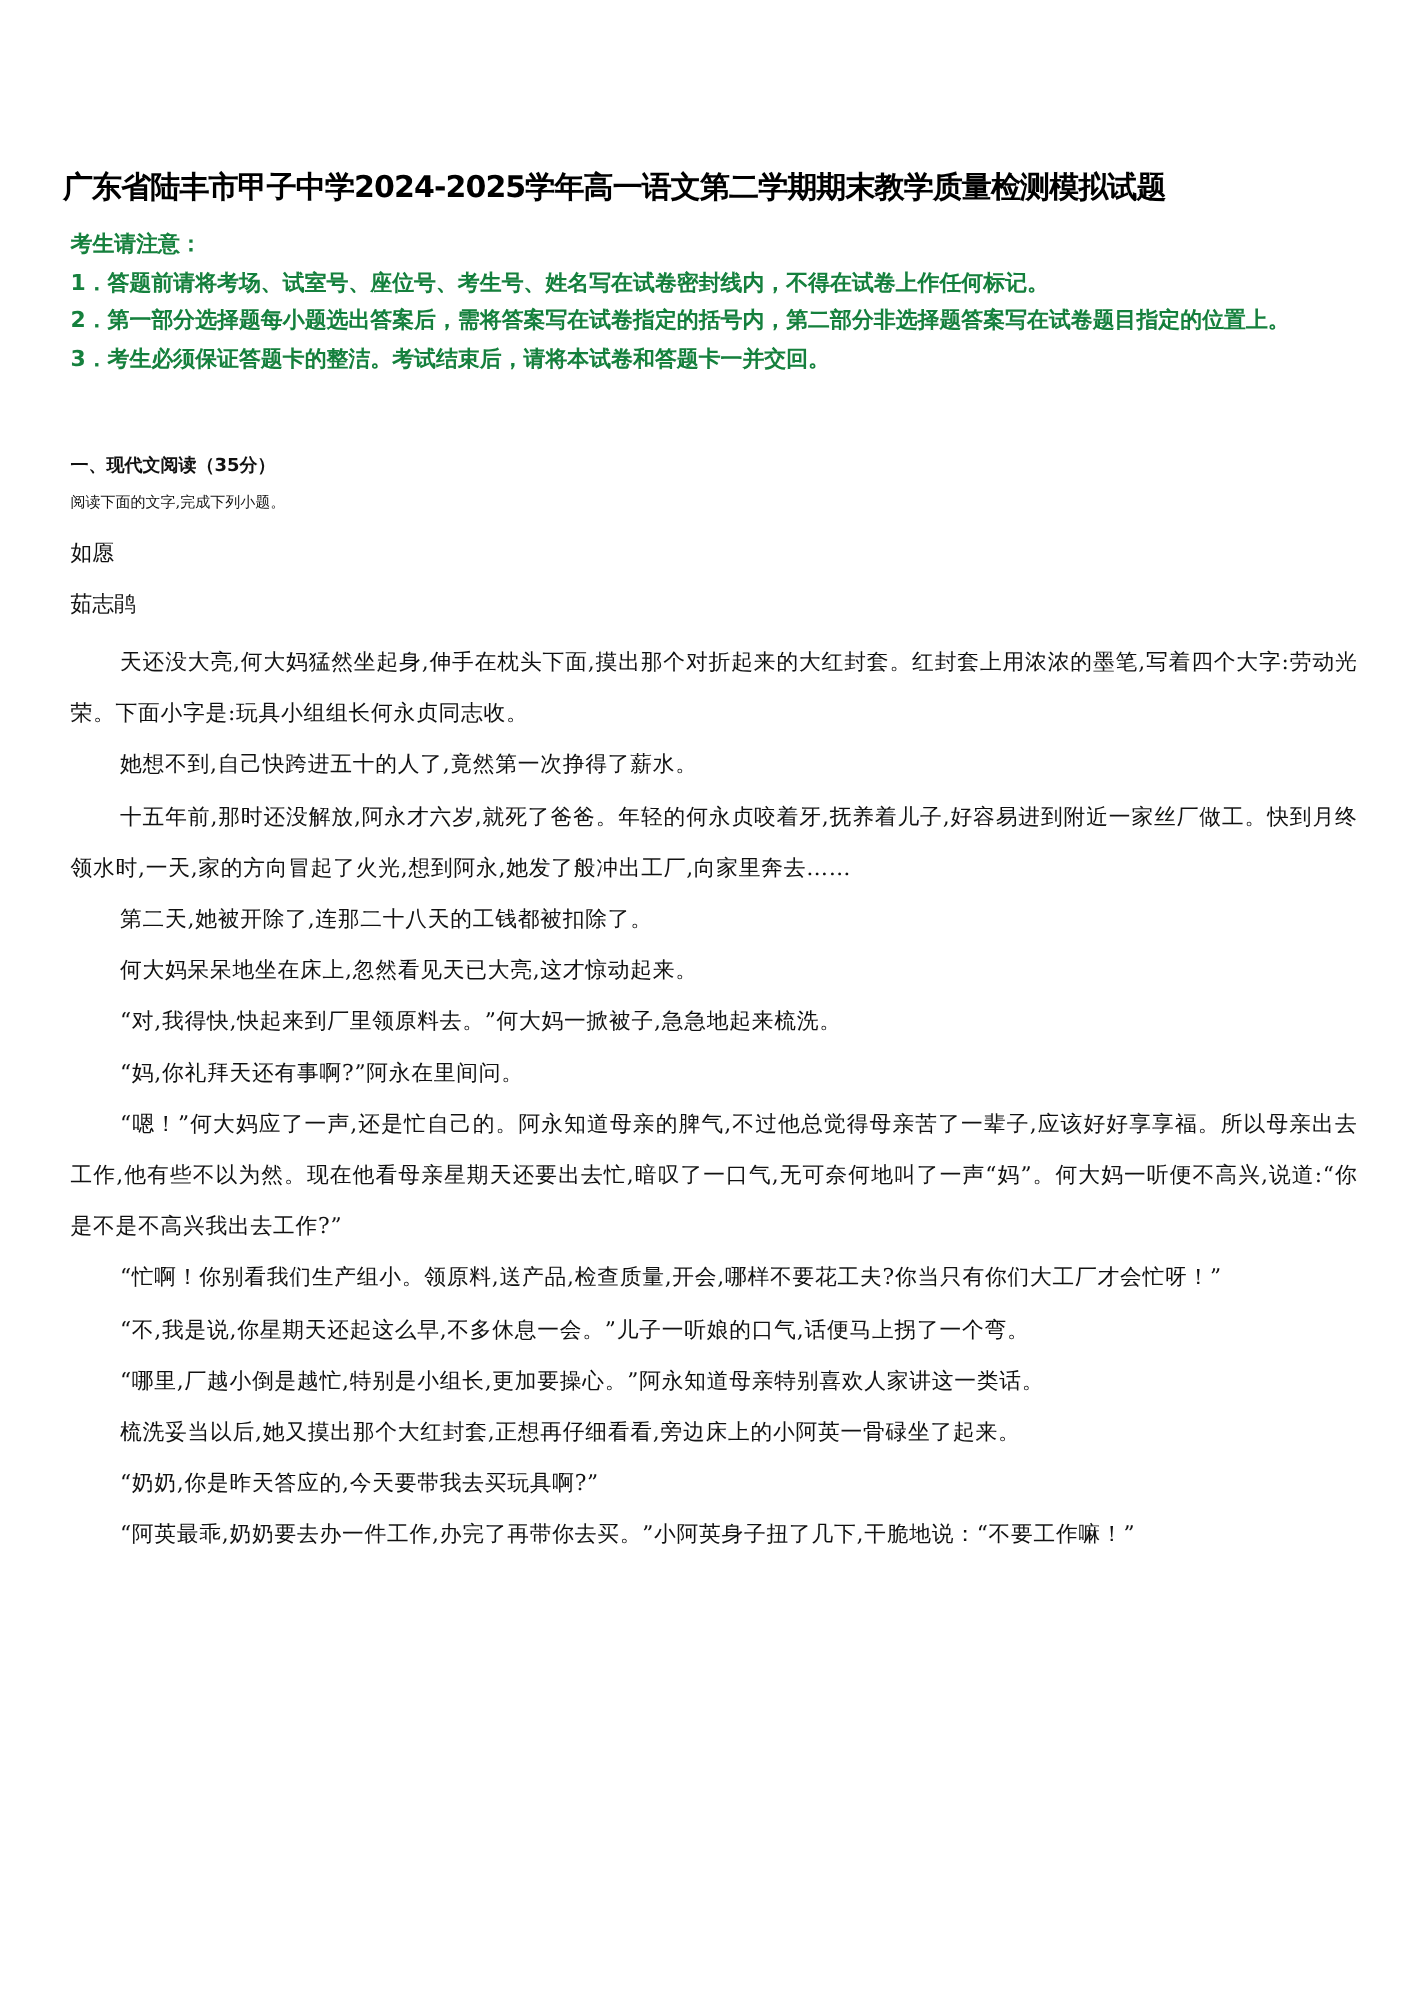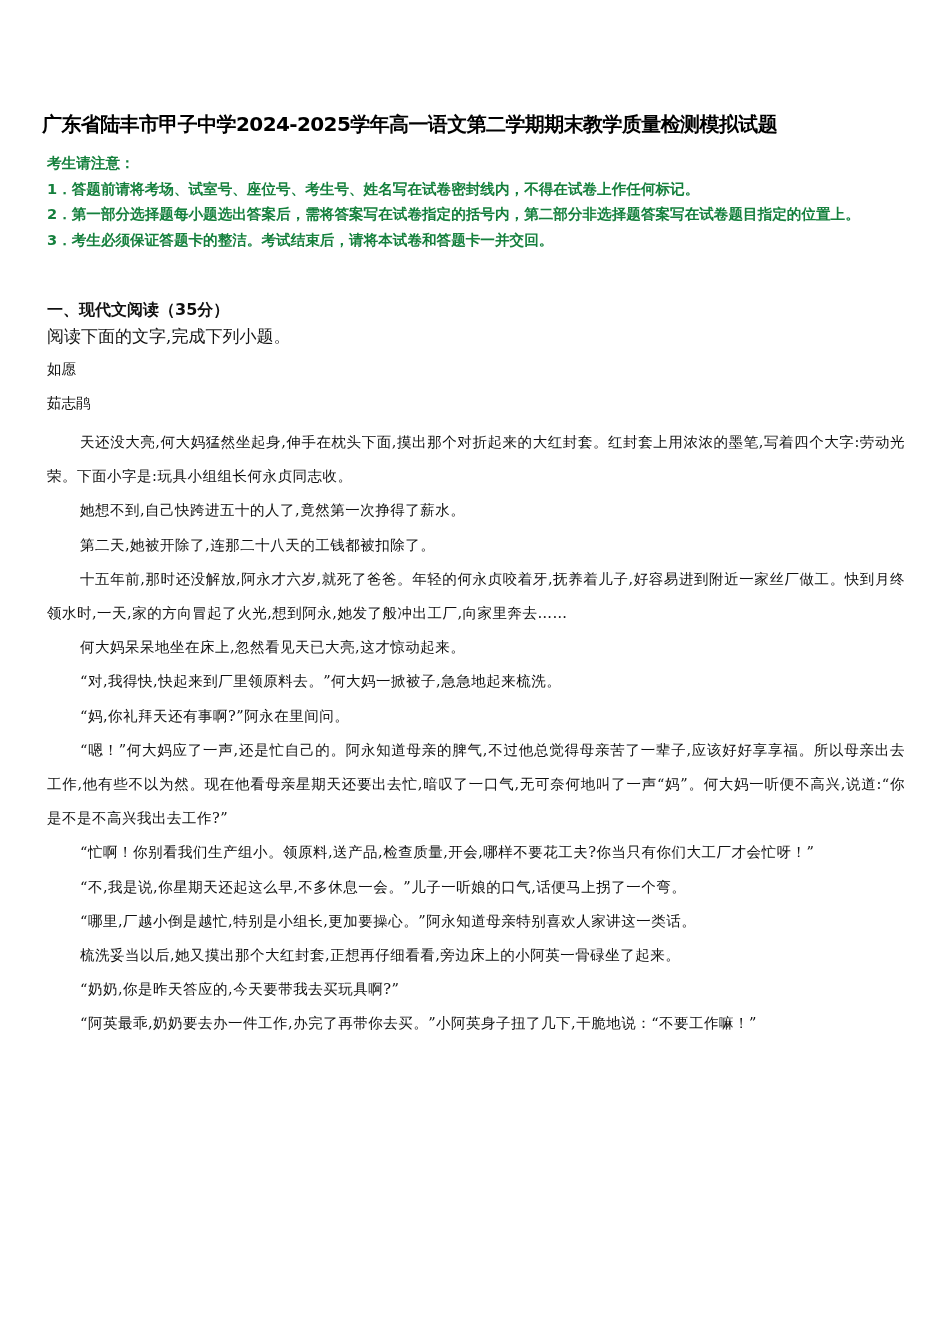--- a/index.html
+++ b/index.html
@@ -44,29 +44,29 @@
       line-height: 25.5px;
       color: #15803d;
     }
     .notice p { margin: 0; }
     .section-heading {
       position: absolute;
       left: 0;
       top: 299px;
       font-family: "DejaVu Sans", "Liberation Sans", sans-serif;
       font-weight: bold;
-      font-size: 16px;
+      font-size: 12px;
       line-height: 22px;
     }
     .intro {
       position: absolute;
       left: 0;
       top: 325px;
       font-family: "DejaVu Serif", "Liberation Serif", serif;
-      font-size: 17px;
+      font-size: 10px;
       line-height: 22px;
     }
     .story-title {
       position: absolute;
       left: 0;
       top: 358px;
       font-family: "DejaVu Serif", "Liberation Serif", serif;
       font-size: 14.5px;
       line-height: 22px;
     }
@@ -109,22 +109,22 @@
   </div>
 
   <div class="section-heading">一、现代文阅读（35分）</div>
   <div class="intro">阅读下面的文字,完成下列小题。</div>
   <div class="story-title">如愿</div>
   <div class="story-author">茹志鹃</div>
 
   <div class="body-text">
     <p>天还没大亮,何大妈猛然坐起身,伸手在枕头下面,摸出那个对折起来的大红封套。红封套上用浓浓的墨笔,写着四个大字:劳动光荣。下面小字是:玩具小组组长何永贞同志收。</p>
     <p>她想不到,自己快跨进五十的人了,竟然第一次挣得了薪水。</p>
+    <p>十五年前,那时还没解放,阿永才六岁,就死了爸爸。年轻的何永贞咬着牙,抚养着儿子,好容易进到附近一家丝厂做工。快到月终领水时,一天,家的方向冒起了火光,想到阿永,她发了般冲出工厂,向家里奔去……</p>
     <p>第二天,她被开除了,连那二十八天的工钱都被扣除了。</p>
-    <p>十五年前,那时还没解放,阿永才六岁,就死了爸爸。年轻的何永贞咬着牙,抚养着儿子,好容易进到附近一家丝厂做工。快到月终领水时,一天,家的方向冒起了火光,想到阿永,她发了般冲出工厂,向家里奔去……</p>
     <p>何大妈呆呆地坐在床上,忽然看见天已大亮,这才惊动起来。</p>
     <p>“对,我得快,快起来到厂里领原料去。”何大妈一掀被子,急急地起来梳洗。</p>
     <p>“妈,你礼拜天还有事啊?”阿永在里间问。</p>
     <p>“嗯！”何大妈应了一声,还是忙自己的。阿永知道母亲的脾气,不过他总觉得母亲苦了一辈子,应该好好享享福。所以母亲出去工作,他有些不以为然。现在他看母亲星期天还要出去忙,暗叹了一口气,无可奈何地叫了一声“妈”。何大妈一听便不高兴,说道:“你是不是不高兴我出去工作?”</p>
     <p>“忙啊！你别看我们生产组小。领原料,送产品,检查质量,开会,哪样不要花工夫?你当只有你们大工厂才会忙呀！”</p>
     <p>“不,我是说,你星期天还起这么早,不多休息一会。”儿子一听娘的口气,话便马上拐了一个弯。</p>
     <p>“哪里,厂越小倒是越忙,特别是小组长,更加要操心。”阿永知道母亲特别喜欢人家讲这一类话。</p>
     <p>梳洗妥当以后,她又摸出那个大红封套,正想再仔细看看,旁边床上的小阿英一骨碌坐了起来。</p>
     <p>“奶奶,你是昨天答应的,今天要带我去买玩具啊?”</p>
     <p>“阿英最乖,奶奶要去办一件工作,办完了再带你去买。”小阿英身子扭了几下,干脆地说：“不要工作嘛！”</p>

